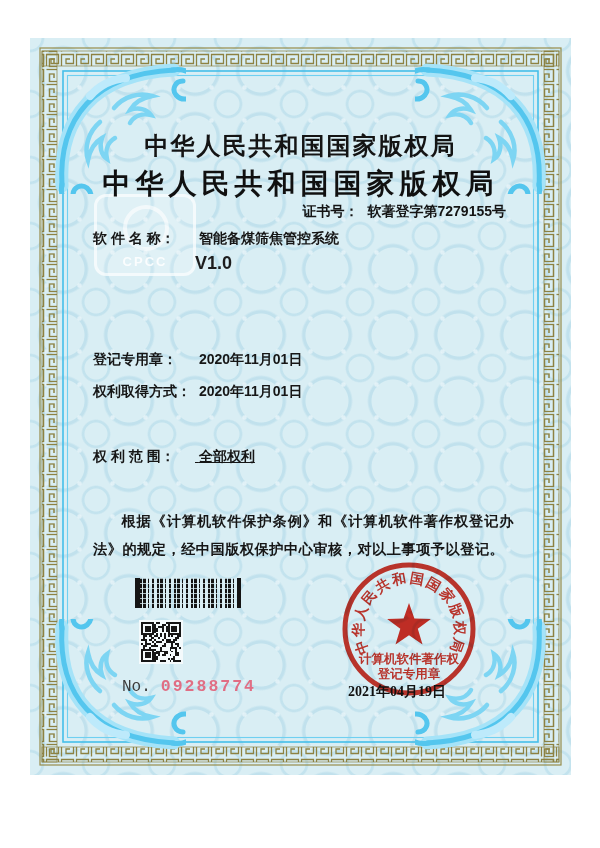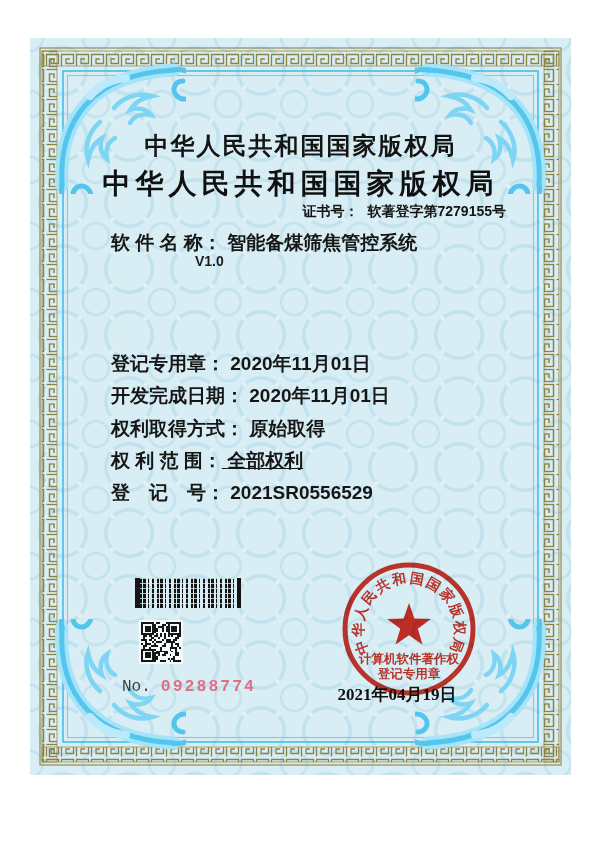--- a/index.html
+++ b/index.html
@@ -48,24 +48,24 @@
     left:0;top:127px;width:541px;text-align:center;
     font-family:"Liberation Serif","DejaVu Serif",serif;
     font-size:28px;font-weight:bold;letter-spacing:5px;color:#101010;
   }
   .cert-no{
     left:180px;top:165px;width:296px;text-align:right;
     font-size:14px;font-weight:bold;color:#141414;
   }
   .cert-no .v{margin-left:9px;}
 
-  .frow{left:81px;font-size:19px;font-weight:bold;white-space:nowrap;color:#161616;}
+  .frow{left:63px;font-size:14px;font-weight:bold;white-space:nowrap;color:#161616;}
   .flabel{display:inline-block;min-width:102px;}
   .fvalue{}
-  .r1{top:192px;} .r1b{left:165px;top:215px;font-size:14px;font-weight:bold;}
+  .r1{top:192px;} .r1b{left:165px;top:215px;font-size:18px;font-weight:bold;}
   .r2{top:250px;} .r3{top:313px;} .r4{top:345px;} .r5{top:378px;} .r6{top:410px;text-decoration:underline;} .r7{top:442px;}
 
   .statement{
     left:63px;top:470px;width:421px;font-size:14.2px;font-weight:bold;line-height:27.5px;
     text-align:justify;text-indent:2em;color:#161616;letter-spacing:0.5px;
   }
 
   .barcode{
     left:105px;top:540px;width:106px;height:30px;background:#ffffff00;
     border-left:5px solid #151515;border-right:4px solid #151515;box-sizing:border-box;
@@ -85,21 +85,21 @@
   .serial .no{font-family:Liberation Mono, monospace;color:#3c3c3c;margin-top:32px;}
   .serial .num{
     font-family:"Liberation Mono","DejaVu Sans Mono",monospace;
     color:#e06e84;font-size:16.5px;letter-spacing:2px;margin-left:10px;font-weight:bold;
   }
 
   .seal{left:308px;top:520px;width:142px;height:142px;opacity:0.93;mix-blend-mode:multiply;}
   .issue-date{
     left:297px;top:645px;width:140px;text-align:center;
     font-family:"Liberation Serif","DejaVu Serif",serif;
-    font-size:17px;font-weight:bold;color:#111;white-space:nowrap;
+    font-size:14px;font-weight:bold;color:#111;white-space:nowrap;
   }
 </style>
 </head>
 <body>
 
 <div class="cert">
 
   <svg class="abs border-svg" width="541" height="737" viewBox="0 0 541 737">
     <defs>
       <pattern id="gkh" width="15" height="15" patternUnits="userSpaceOnUse">
@@ -156,53 +156,50 @@
       <path d="M8,124 C4,56 40,12 120,8" stroke="#a5e3f8" stroke-width="13"></path>
       <path d="M8,124 C4,56 40,12 120,8" stroke="#54c6ee" stroke-width="5"></path>
       <path d="M118,8 c16,-3 28,8 25,20 c-2.5,9.5 -15,12 -21,5 c-4.5,-5.5 -1,-14 7,-14" stroke="#54c6ee" stroke-width="5"></path>
       <path d="M8,122 c-3,16 8,28 20,25 c9.5,-2.5 12,-15 5,-21 c-5.5,-4.5 -14,-1 -14,7" stroke="#54c6ee" stroke-width="5"></path>
       <path d="M36,34 q14,-16 36,-18" stroke="#bdeafb" stroke-width="8"></path>
       <path d="M60,46 c10,-12 26,-16 38,-12 c-10,2 -18,7 -22,14 c8,-3 17,-1 21,5 c-9,-2 -17,1 -21,8" stroke="#7dd5f3" stroke-width="4.5"></path>
       <path d="M46,60 c-12,10 -16,26 -12,38 c2,-10 7,-18 14,-22 c-3,8 -1,17 5,21 c-2,-9 1,-17 8,-21" stroke="#7dd5f3" stroke-width="4.5"></path>
     </g>
   </svg>
 
+  <div class="abs cpcc">
+    <div class="ring"></div>
+    <div class="txt">CPCC</div>
+  </div>
 
   <div class="abs authority">中华人民共和国国家版权局</div>
   <div class="abs main-title">中华人民共和国国家版权局</div>
   <div class="abs cert-no">
     <span>证书号：</span><span class="v">软著登字第7279155号</span>
   </div>
 
   <div class="abs frow r1">
     <span class="flabel">软 件 名 称：</span>
     <span class="fvalue">智能备煤筛焦管控系统</span>
   </div>
   <div class="abs r1b">V1.0</div>
   <div class="abs frow r3">
     <span class="flabel">登记专用章：</span>
     <span class="fvalue">2020年11月01日</span>
   </div>
   <div class="abs frow r4">
-    <span class="flabel">开发完成日期：</span>
+    <span class="flabel">权利取得方式：</span>
     <span class="fvalue">2020年11月01日</span>
-  </div>
-  <div class="abs frow r5">
-    <span class="flabel">权利取得方式：</span>
-    <span class="fvalue">原始取得</span>
   </div>
   <div class="abs frow r6">
     <span class="flabel">权 利 范 围：</span>
     <span class="fvalue">全部权利</span>
   </div>
-  <div class="abs frow r7">
-    <span class="flabel">登　记　号：</span>
-    <span class="fvalue">2021SR0556529</span>
-  </div>
-
+
+  <div class="abs statement">根据《计算机软件保护条例》和《计算机软件著作权登记办法》的规定，经中国版权保护中心审核，对以上事项予以登记。</div>
 
   <div class="abs barcode"></div>
   <div class="abs qr" id="qr">
       <b class="d"></b>
       <b class="d"></b>
       <b class="d"></b>
       <b class="d"></b>
       <b class="d"></b>
       <b class="d"></b>
       <b class="d"></b>

